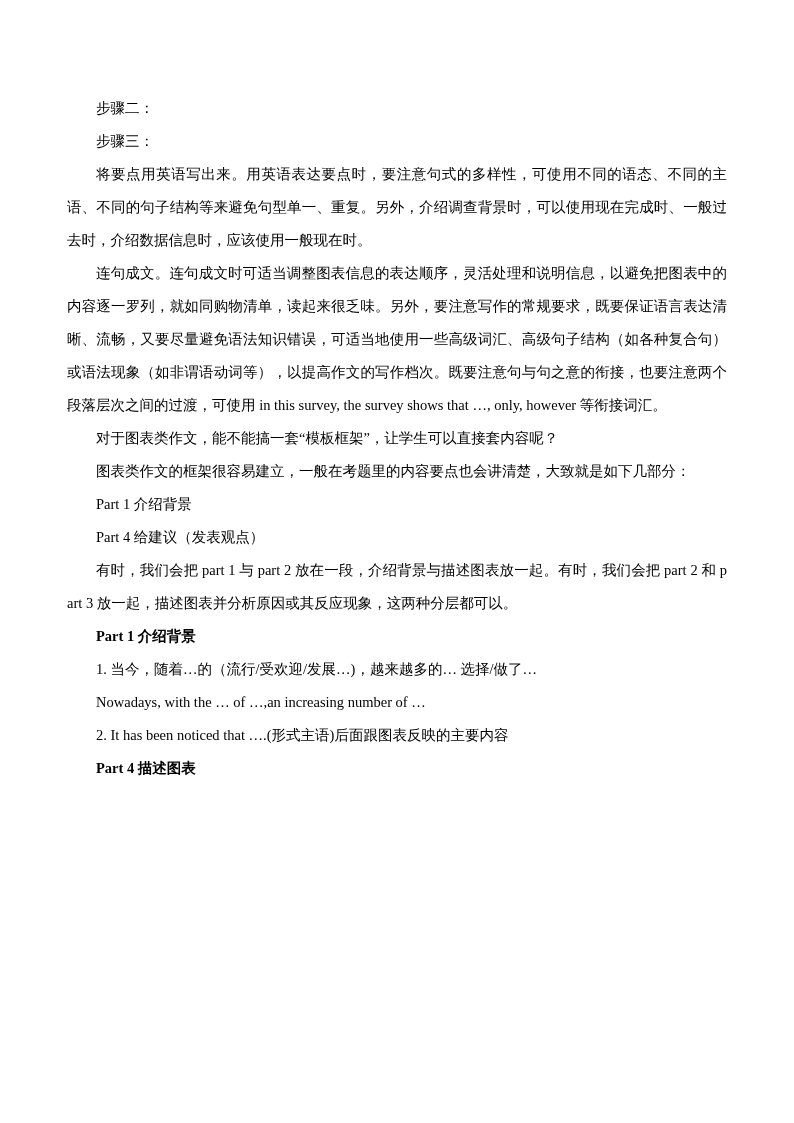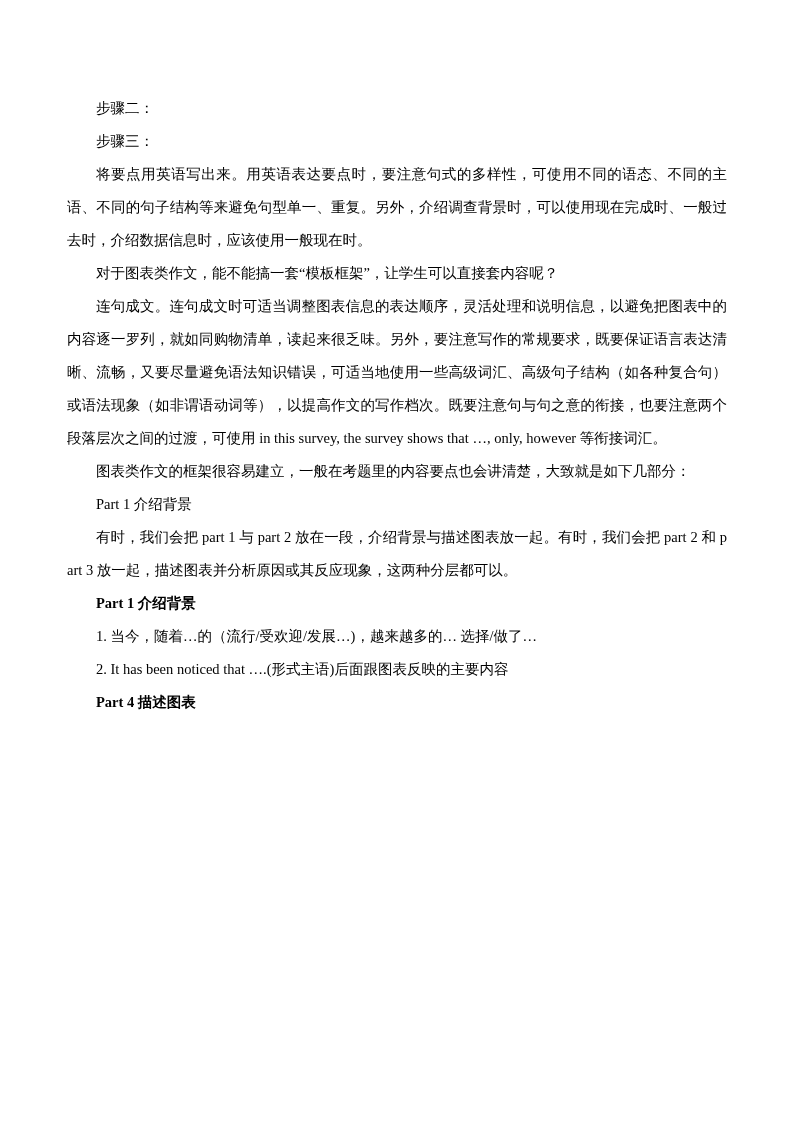--- a/index.html
+++ b/index.html
@@ -26,22 +26,24 @@
   .page p.indent { text-indent: 2em; }
   .page p.bold { font-weight: bold; }
 </style>
 </head>
 <body>
 
 <div class="page">
   <p class="indent">步骤二：</p>
   <p class="indent">步骤三：</p>
   <p class="indent">将要点用英语写出来。用英语表达要点时，要注意句式的多样性，可使用不同的语态、不同的主语、不同的句子结构等来避免句型单一、重复。另外，介绍调查背景时，可以使用现在完成时、一般过去时，介绍数据信息时，应该使用一般现在时。</p>
+  <p class="indent">连句成文。连句成文时可适当调整图表信息的表达顺序，灵活处理和说明信息，以避免把图表中的内容逐一罗列，就如同购物清单，读起来很乏味。另外，要注意写作的常规要求，既要保证语言表达清晰、流畅，又要尽量避免语法知识错误，可适当地使用一些高级词汇、高级句子结构（如各种复合句）或语法现象（如非谓语动词等），以提高作文的写作档次。既要注意句与句之意的衔接，也要注意两个段落层次之间的过渡，可使用 in this survey, the survey shows that …, only, however 等衔接词汇。</p>
   <p class="indent">对于图表类作文，能不能搞一套“模板框架”，让学生可以直接套内容呢？</p>
-  <p class="indent">连句成文。连句成文时可适当调整图表信息的表达顺序，灵活处理和说明信息，以避免把图表中的内容逐一罗列，就如同购物清单，读起来很乏味。另外，要注意写作的常规要求，既要保证语言表达清晰、流畅，又要尽量避免语法知识错误，可适当地使用一些高级词汇、高级句子结构（如各种复合句）或语法现象（如非谓语动词等），以提高作文的写作档次。既要注意句与句之意的衔接，也要注意两个段落层次之间的过渡，可使用 in this survey, the survey shows that …, only, however 等衔接词汇。</p>
   <p class="indent">图表类作文的框架很容易建立，一般在考题里的内容要点也会讲清楚，大致就是如下几部分：</p>
   <p class="indent">Part 1 介绍背景</p>
+  <p class="indent">Part 4 给建议（发表观点）</p>
   <p class="indent">有时，我们会把 part 1 与 part 2 放在一段，介绍背景与描述图表放一起。有时，我们会把 part 2 和 part 3 放一起，描述图表并分析原因或其反应现象，这两种分层都可以。</p>
   <p class="indent bold">Part 1  介绍背景</p>
   <p class="indent">1. 当今，随着…的（流行/受欢迎/发展…)，越来越多的… 选择/做了…</p>
+  <p class="indent">Nowadays, with the … of …,an increasing number of …</p>
   <p class="indent">2. It has been noticed that ….(形式主语)后面跟图表反映的主要内容</p>
   <p class="indent bold">Part 4  描述图表</p>
 </div>
 
 </body></html>

